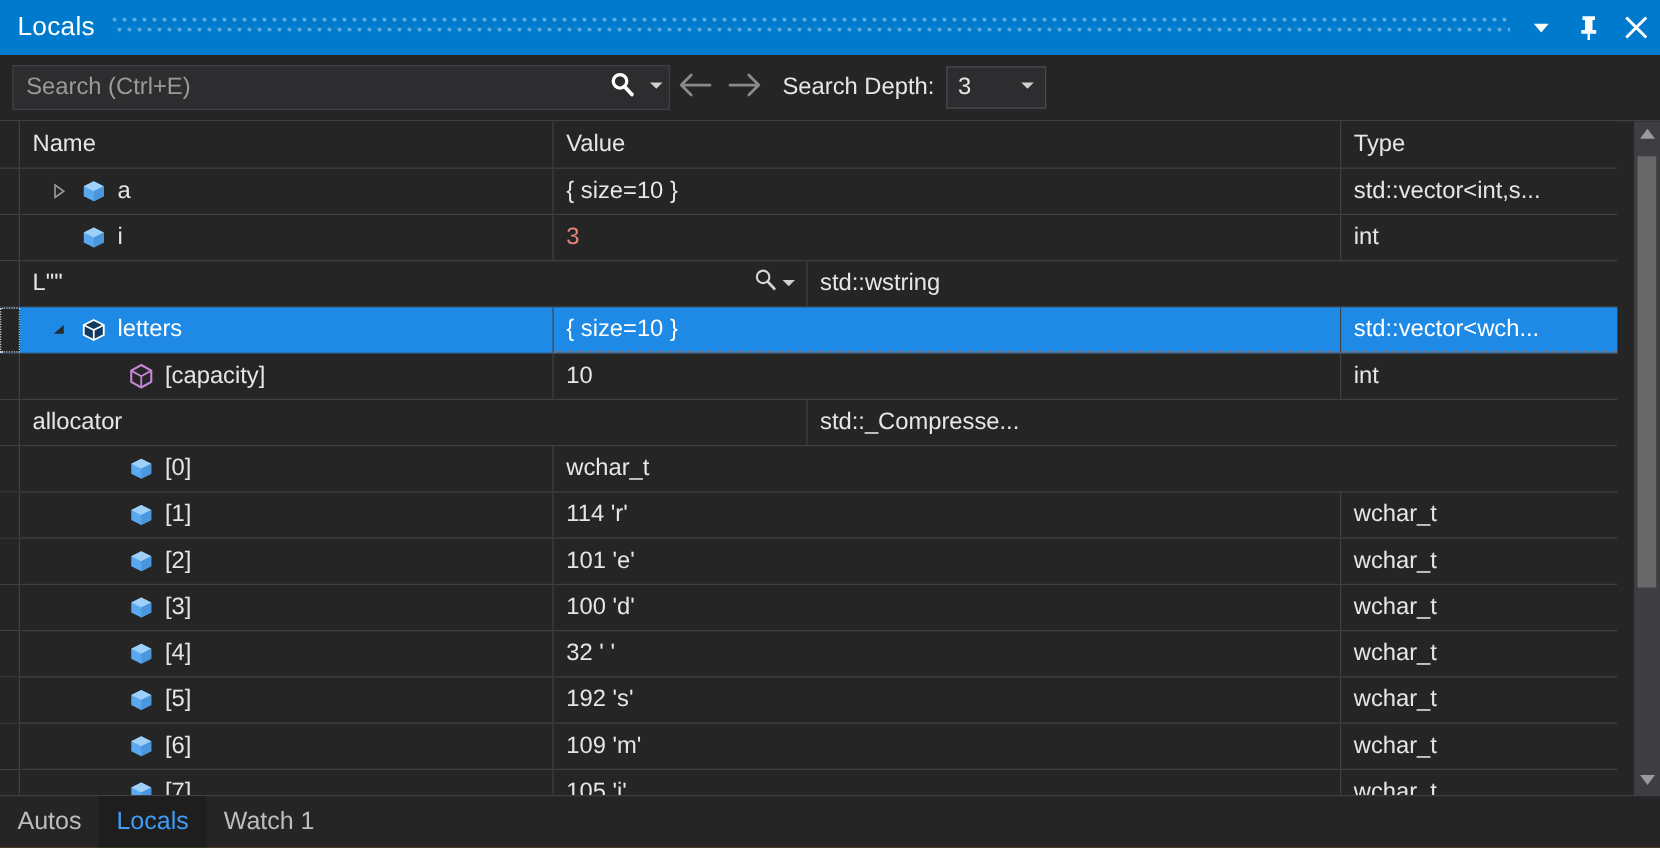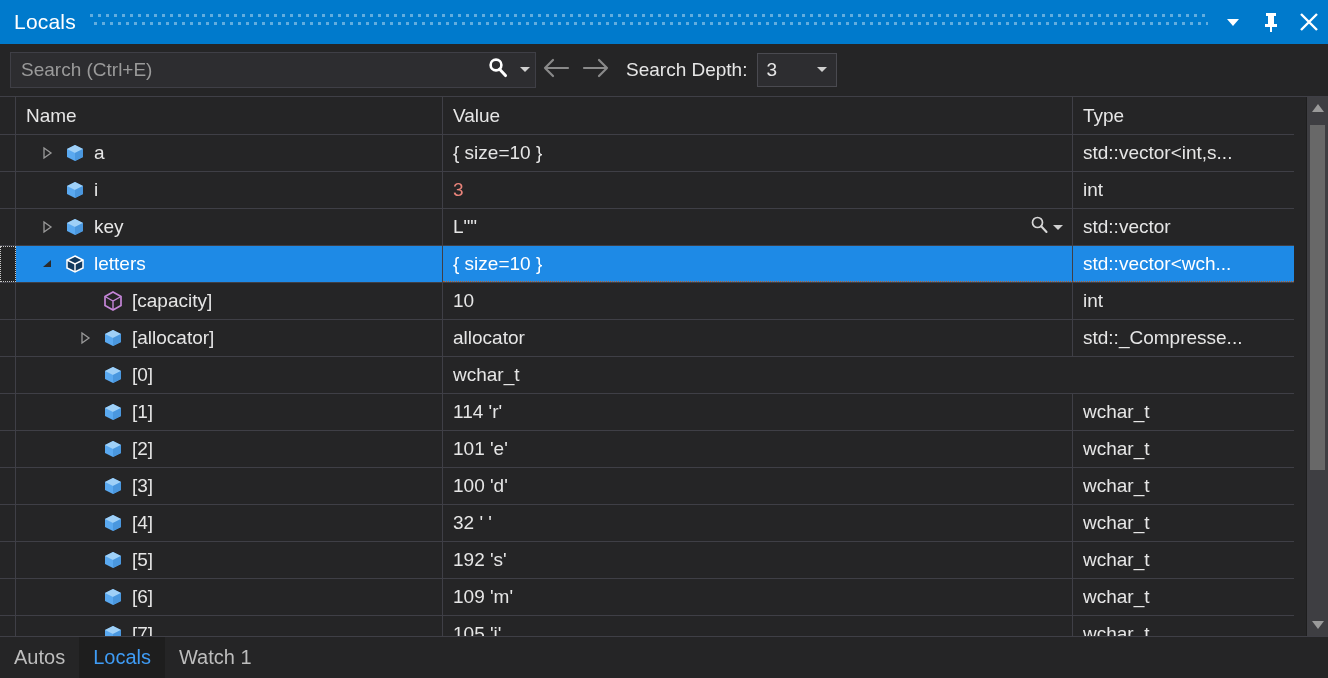--- a/index.html
+++ b/index.html
@@ -256,50 +256,34 @@
             </div>
             <div class="cell c-value">
               <span class="vtxt val-changed">3</span>
             </div>
             <div class="cell c-type">
               <span class="ttxt">int</span>
             </div>
           </div>
           <div class="row">
             <div class="gut"></div>
-            <div class="cell c-name namecell">
-              <div class="indent0"></div>
-              <div class="exp">
-                <svg width="14" height="14" viewBox="0 0 14 14">
-                  <path d="M4 2 L11 7 L4 12 Z" fill="none" stroke="#9a9a9a" stroke-width="1.3"></path>
-                </svg>
-              </div>
-              <div class="ico">
-                <svg width="22" height="22" viewBox="0 0 22 22">
-                  <path d="M11 3 L19 7 L19 15 L11 19 L3 15 L3 7 Z" fill="#5aa9f0"></path>
-                  <path d="M3 7 L11 11 L19 7 L11 3 Z" fill="#9fd0f7"></path>
-                  <path d="M11 11 L19 7 L19 15 L11 19 Z" fill="#4a97de"></path>
-                </svg>
-              </div>
-              <span class="nmtxt">key</span>
-            </div>
             <div class="cell c-value">
               <span class="vtxt">L""</span>
               <span class="viz">
                 <span><svg width="22" height="22" viewBox="0 0 22 22">
                     <circle cx="9.5" cy="8.5" r="5" stroke="#d6d6d6" stroke-width="1.7" fill="none"></circle>
                     <path d="M13.2 12.3 L18.5 18" stroke="#d6d6d6" stroke-width="2.1" stroke-linecap="round"></path>
                   </svg></span>
                 <span><svg width="12" height="12" viewBox="0 0 12 12">
                     <path d="M1 4 L6 9 L11 4 Z" fill="#d0d0d0"></path>
                   </svg></span>
               </span>
             </div>
             <div class="cell c-type">
-              <span class="ttxt">std::vector</span>
+              <span class="ttxt">std::wstring</span>
             </div>
           </div>
           <div class="row sel">
             <div class="gut"></div>
             <div class="cell c-name namecell">
               <div class="indent0"></div>
               <div class="exp">
                 <svg width="14" height="14" viewBox="0 0 14 14">
                   <path d="M3 10 L11 10 L11 3 Z" fill="#2b2b2b"></path>
                 </svg>
@@ -335,36 +319,20 @@
             </div>
             <div class="cell c-value">
               <span class="vtxt">10</span>
             </div>
             <div class="cell c-type">
               <span class="ttxt">int</span>
             </div>
           </div>
           <div class="row">
             <div class="gut"></div>
-            <div class="cell c-name namecell">
-              <div class="indent1"></div>
-              <div class="exp">
-                <svg width="14" height="14" viewBox="0 0 14 14">
-                  <path d="M4 2 L11 7 L4 12 Z" fill="none" stroke="#9a9a9a" stroke-width="1.3"></path>
-                </svg>
-              </div>
-              <div class="ico">
-                <svg width="22" height="22" viewBox="0 0 22 22">
-                  <path d="M11 3 L19 7 L19 15 L11 19 L3 15 L3 7 Z" fill="#5aa9f0"></path>
-                  <path d="M3 7 L11 11 L19 7 L11 3 Z" fill="#9fd0f7"></path>
-                  <path d="M11 11 L19 7 L19 15 L11 19 Z" fill="#4a97de"></path>
-                </svg>
-              </div>
-              <span class="nmtxt">[allocator]</span>
-            </div>
             <div class="cell c-value">
               <span class="vtxt">allocator</span>
             </div>
             <div class="cell c-type">
               <span class="ttxt">std::_Compresse...</span>
             </div>
           </div>
           <div class="row">
             <div class="gut"></div>
             <div class="cell c-name namecell">

